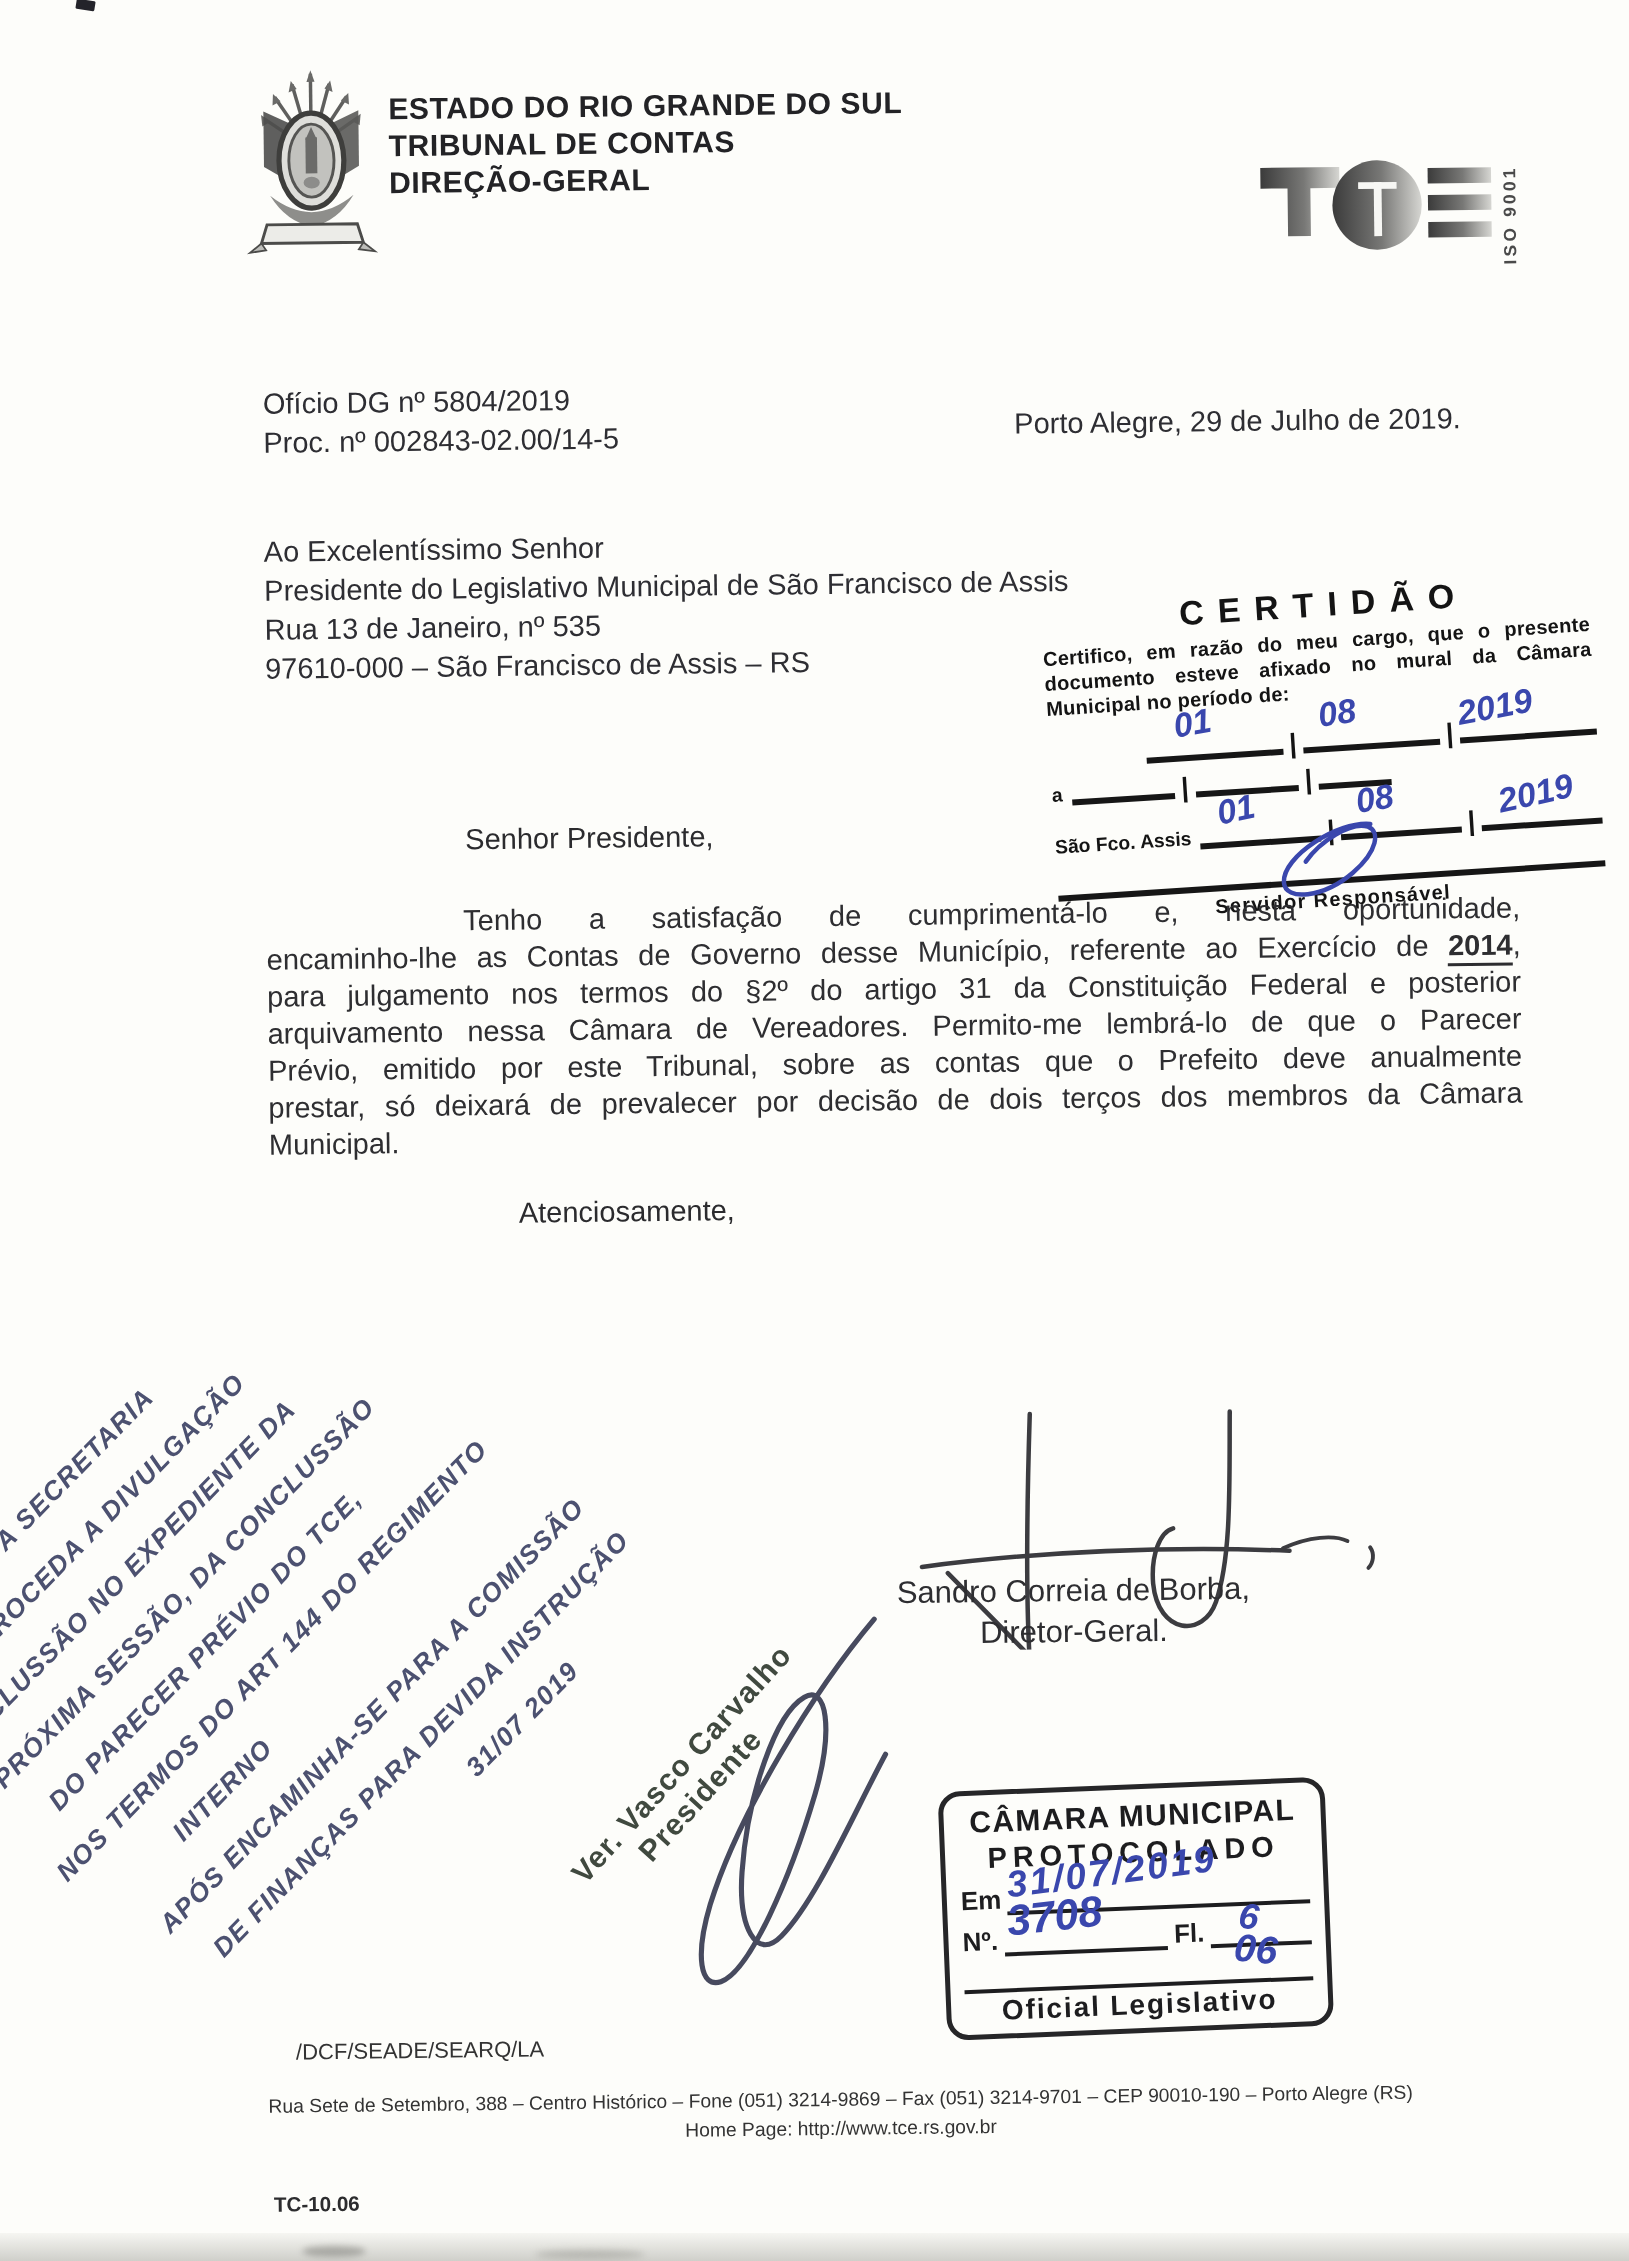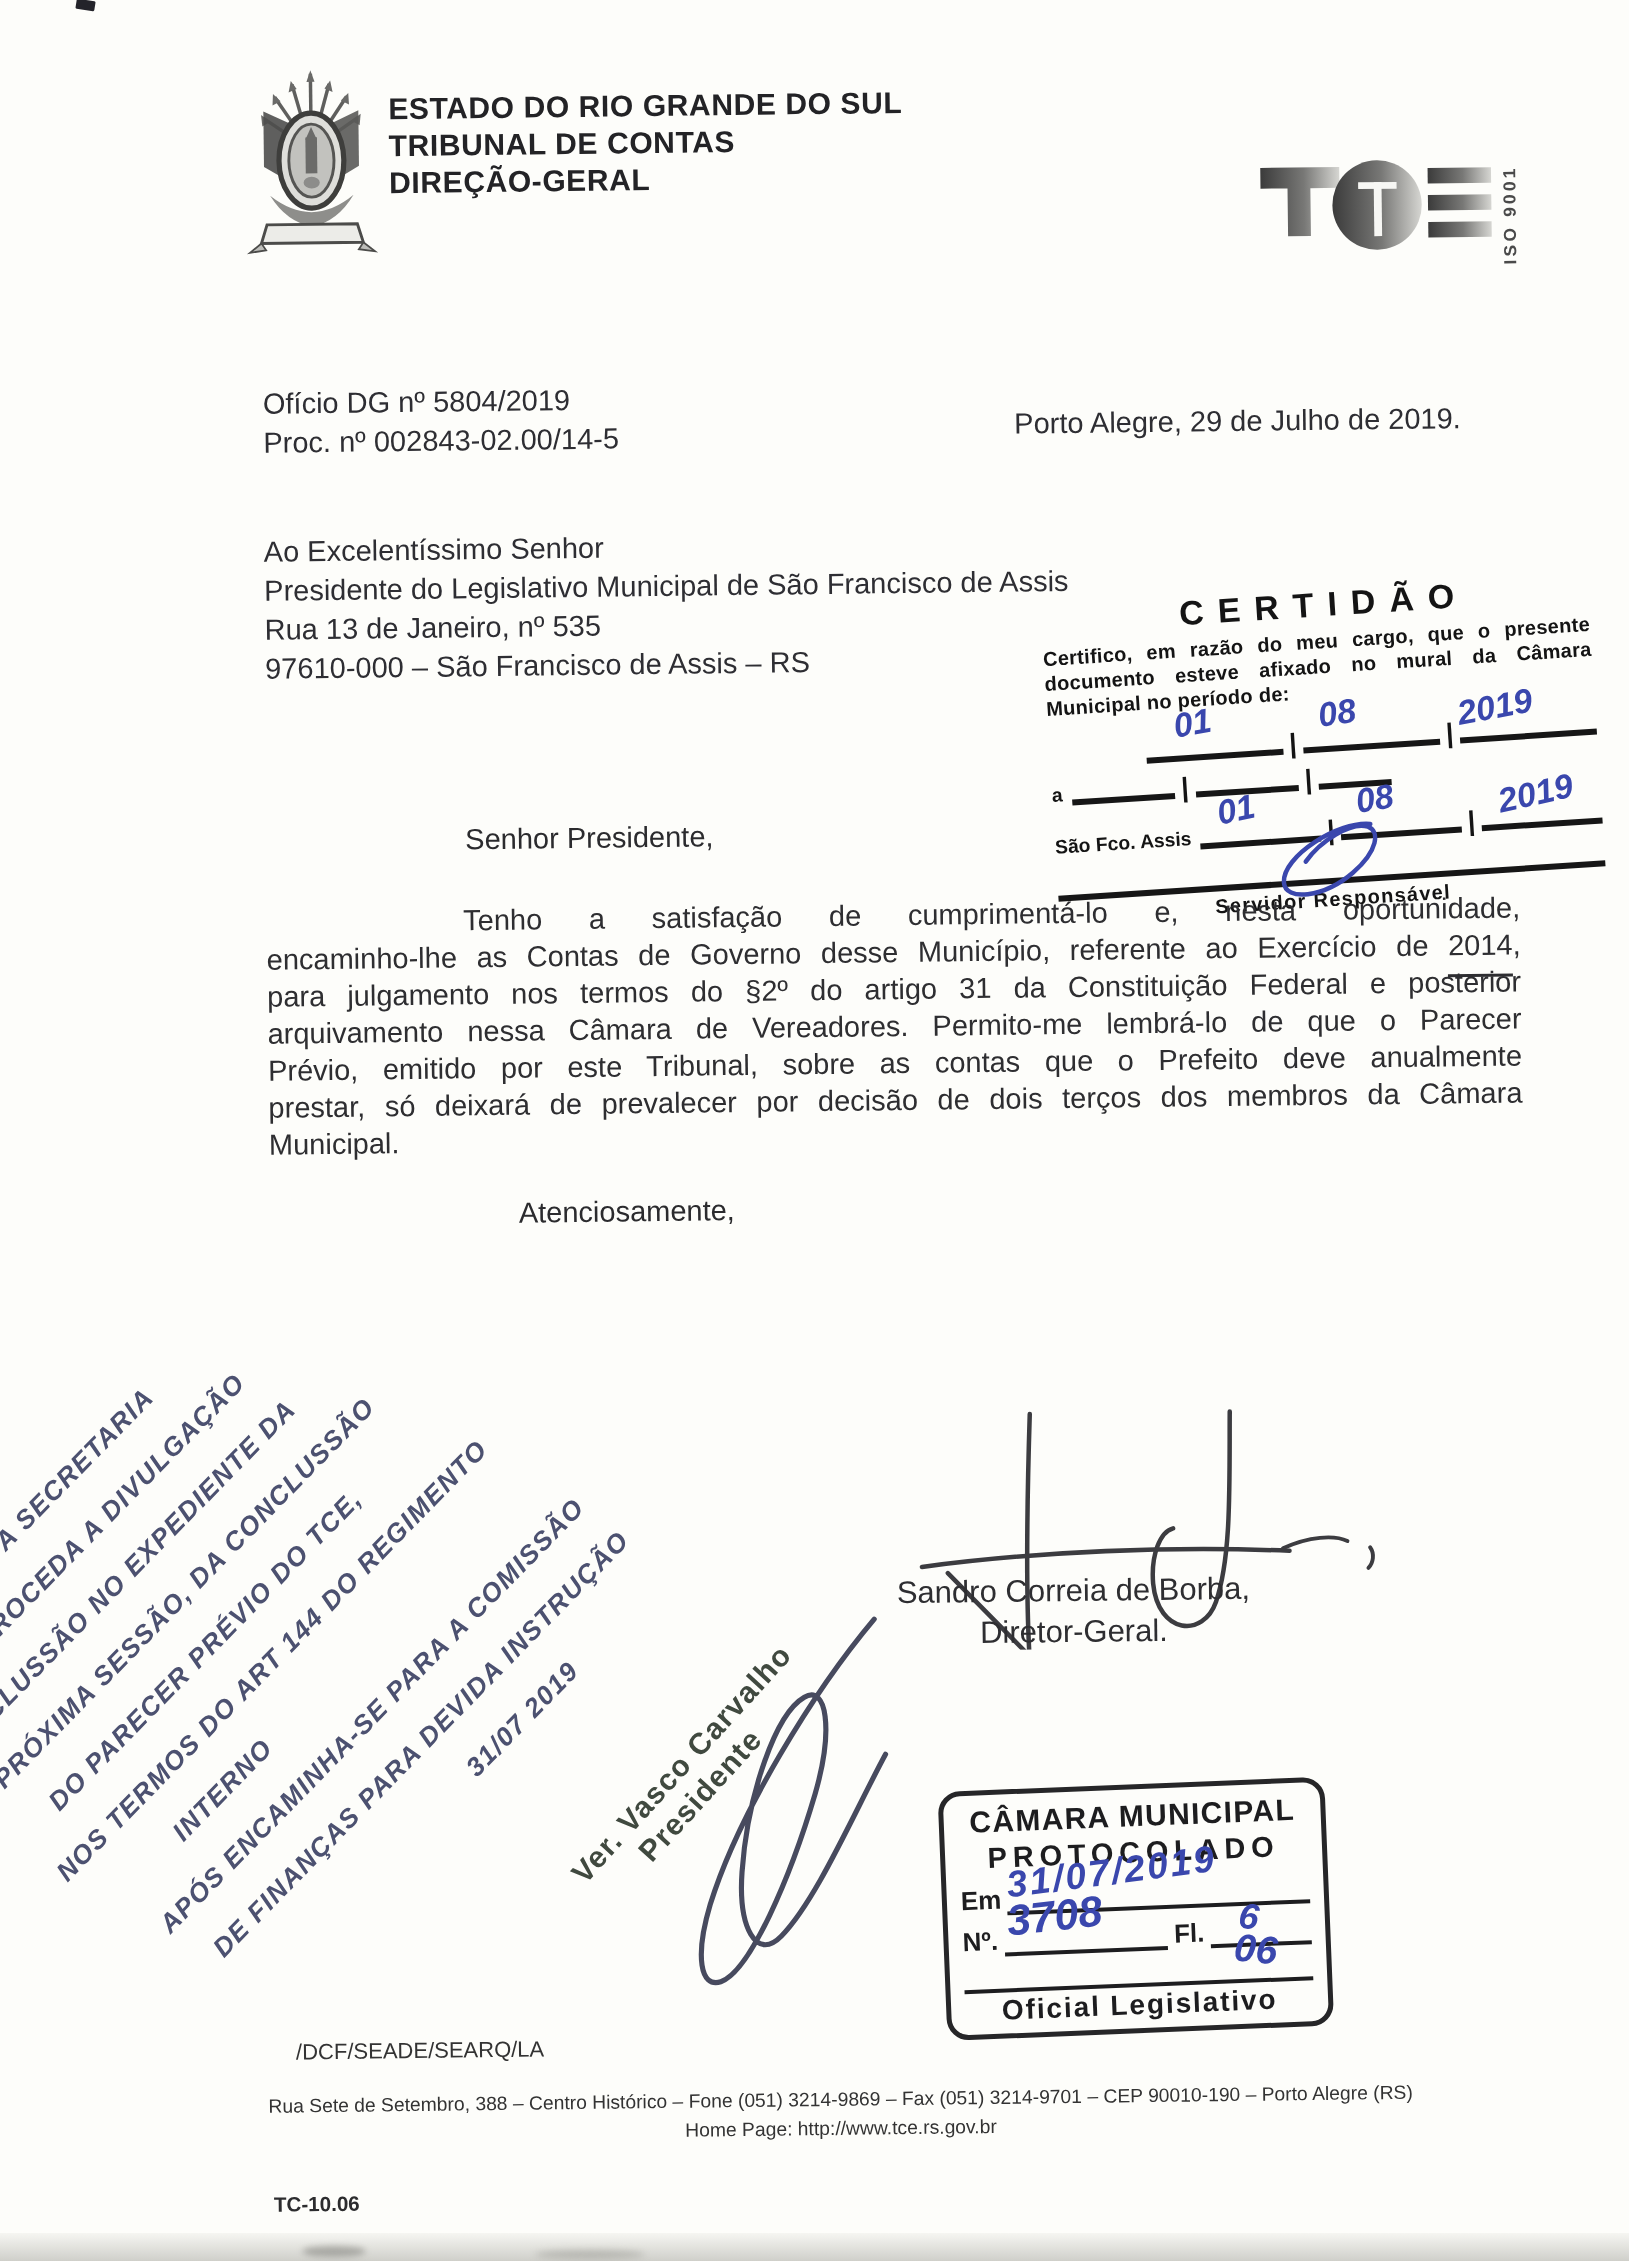--- a/index.html
+++ b/index.html
@@ -32,21 +32,21 @@
   .clabel{font-size:19.3px; padding-right:9px; white-space:nowrap;}
   .hw{font-style:italic; font-weight:600; color:#3a47ad; position:absolute; white-space:nowrap;}
   .cert-signer{font-size:20px; text-align:center; margin-top:3.9px; letter-spacing:1.3px;}
 
   
   .salutation{left:455px; top:818px; font-size:29px;}
   .body-par{left:255px; top:899px; width:1254px; font-size:29px; color:#2e2e31;}
   .bline{height:37px; text-align:justify; text-align-last:justify; white-space:nowrap;}
   .bline-first{padding-left:197px;}
   .bline-last{text-align-last:left;}
-  .year{font-weight:normal; border-bottom:3.2px solid #2e2e31; padding-bottom:13px;}
+  .year{font-weight:bold; border-bottom:3.2px solid #2e2e31; padding-bottom:2px;}
   .closing{left:504px; top:1192px; font-size:29px;}
 
   
   .handnote{left:19.3px; top:1572px; width:1006px; transform:rotate(-45deg); transform-origin:0 50%;
     color:#4c5170; font-style:italic; font-weight:600; font-size:26.4px; letter-spacing:1.6px; line-height:55px;
     white-space:nowrap;}
   .president-stamp{left:567px; top:1851px; width:400px; transform:rotate(-47deg); transform-origin:0 50%;
     color:#40493f; font-weight:bold; font-size:30px; line-height:35px; letter-spacing:1.3px;}
   .president-stamp .t2{padding-left:61px;}
 

